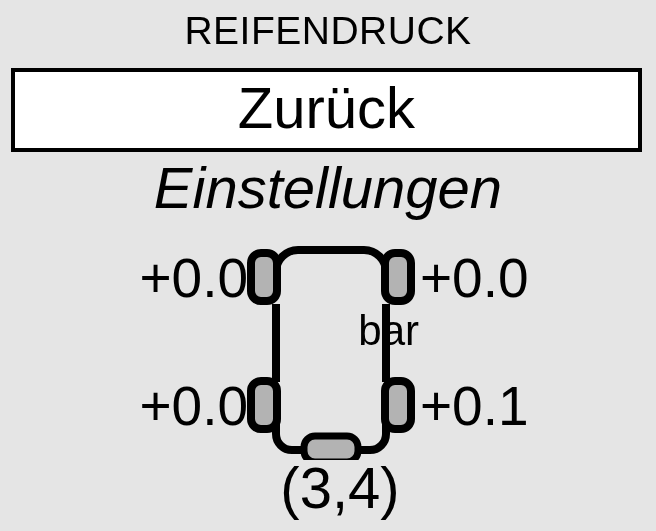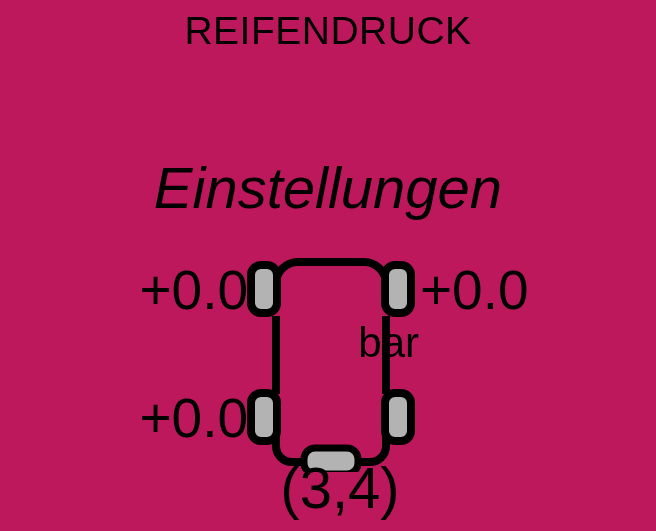--- a/index.html
+++ b/index.html
@@ -13,21 +13,21 @@
     overflow: hidden;
     font-family: "Liberation Sans", sans-serif;
     color: #000000;
     -webkit-font-smoothing: antialiased;
   }
 
   #screen {
     position: relative;
     width: 656px;
     height: 531px;
-    background: #be185d;
+    background: #e5e5e5;
   }
 
   
   .screen-title {
     position: absolute;
     left: 0;
     top: 8px;
     width: 656px;
     text-align: center;
     font-size: 39px;
@@ -72,21 +72,21 @@
     line-height: 66px;
     font-weight: 400;
     white-space: nowrap;
     font-style: italic;
   }
 
   
   .pressure-area {
     position: absolute;
     left: 0;
-    top: 236px;
+    top: 224px;
     width: 656px;
     height: 240px;
   }
 
   .pressure-value {
     position: absolute;
     font-size: 55px;
     line-height: 60px;
     font-weight: 400;
     white-space: nowrap;
@@ -135,31 +135,35 @@
     white-space: nowrap;
   }
 </style>
 </head>
 <body>
 
 <div id="screen">
 
   <div class="screen-title">REIFENDRUCK</div>
 
+  <div class="back-button">
+    <span class="back-button-label">Zurück</span>
+  </div>
 
   <div class="settings-heading">Einstellungen</div>
 
   <div class="pressure-area">
 
     <div class="pressure-value pv-fl">+0.0</div>
 
     <div class="pressure-value pv-fr">+0.0</div>
 
     <div class="pressure-value pv-rl">+0.0</div>
 
+    <div class="pressure-value pv-rr">+0.1</div>
 
     <div class="car-diagram">
       <svg viewBox="0 0 176 236" xmlns="http://www.w3.org/2000/svg">
 
         <g fill="none" stroke="#000000" stroke-width="8" stroke-linecap="butt">
 
           <path d="M 33 62 L 33 48 A 22 22 0 0 1 55 26 L 121 26 A 22 22 0 0 1 143 48 L 143 62"></path>
 
           <path d="M 33 80 L 33 158"></path>
 

